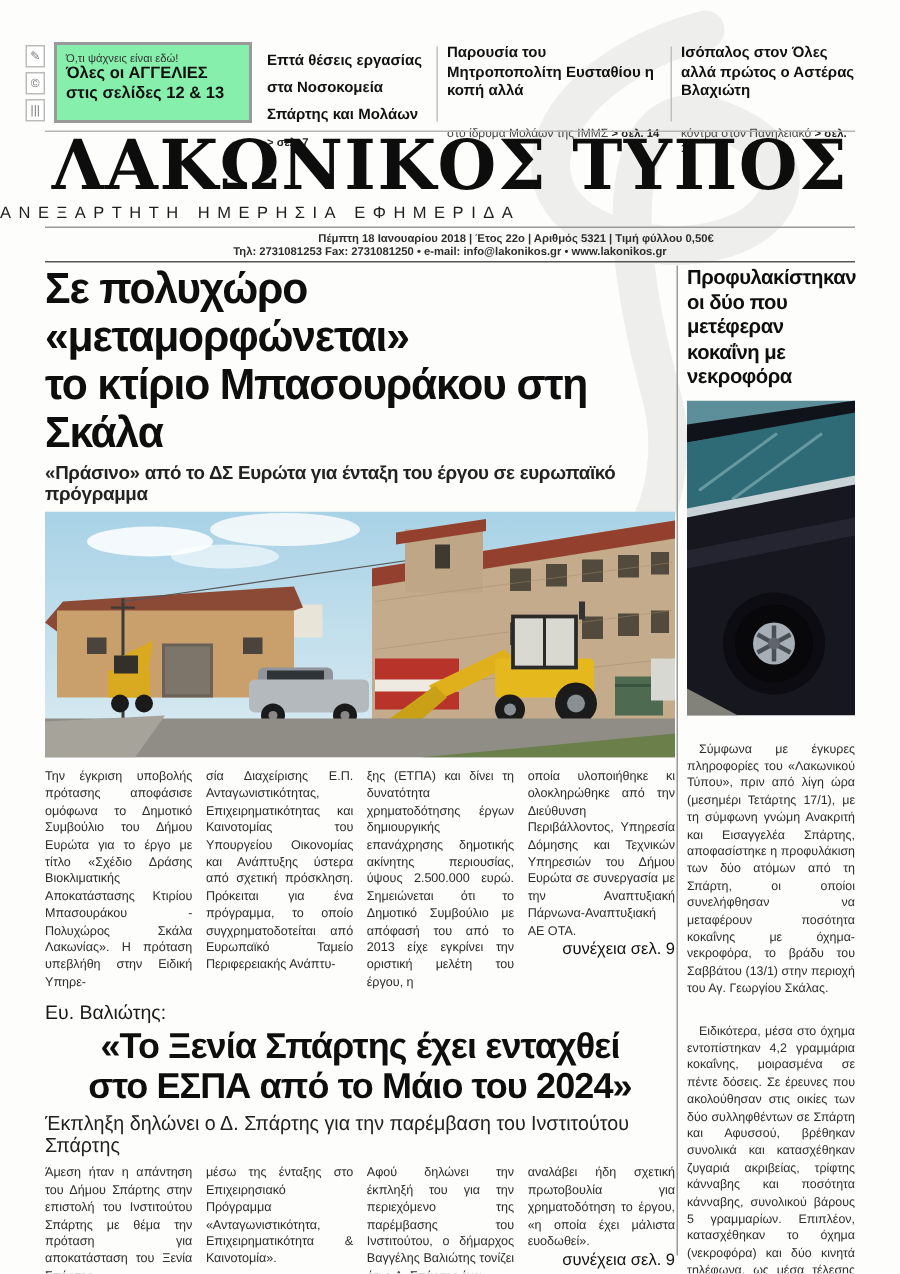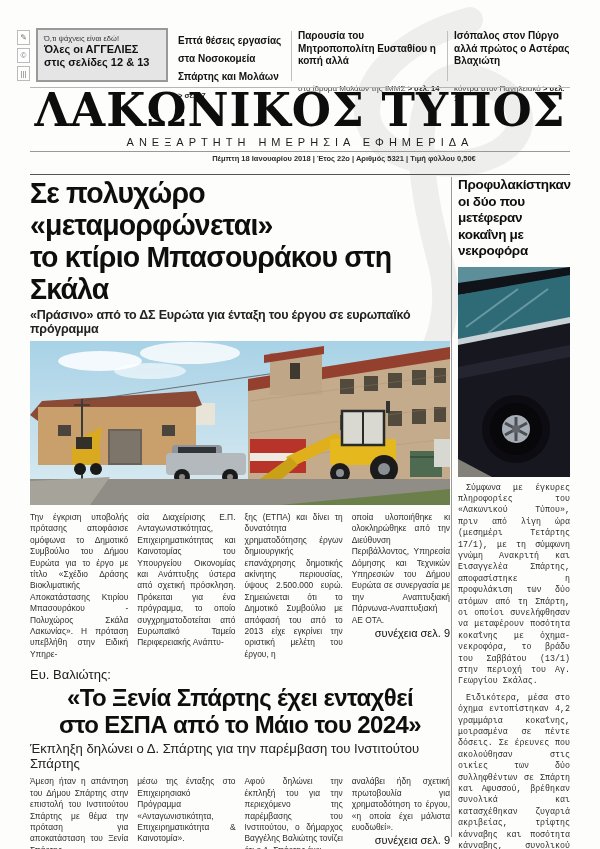--- a/index.html
+++ b/index.html
@@ -3,35 +3,35 @@
 <meta charset="utf-8">
 <style>
   html,body{margin:0;padding:0;background:#ffffff;}
   .page{position:relative;width:600px;height:849px;background:#fdfdfb;overflow:hidden;
         font-family:"Liberation Sans",sans-serif;color:#1a1a1a;}
   
   .watermark{position:absolute;left:0;top:0;pointer-events:none;}
   
   .stampcol{position:absolute;left:17px;top:30px;width:13px;display:flex;flex-direction:column;gap:3px;align-items:center;}
   .stamp{font-size:8px;color:#777;border:1px solid #bbb;width:11px;height:13px;line-height:13px;text-align:center;background:#fff;}
-  .adbox{position:absolute;left:36px;top:28px;width:132px;height:54px;border:2px solid #999;background:#e5e5e5;
+  .adbox{position:absolute;left:36px;top:28px;width:132px;height:54px;border:2px solid #999;background:#86efac;
          padding:4px 6px;box-sizing:border-box;}
   .adbox .l1{font-size:7.5px;color:#333;}
   .adbox .l2,.adbox .l3{font-size:11px;font-weight:bold;color:#111;line-height:13px;}
   .teaser{position:absolute;top:30px;}
   .teaser .t{font-size:10px;font-weight:bold;line-height:12.5px;color:#111;}
   .teaser .s{font-size:8px;color:#444;line-height:10px;margin-top:16px;}
   .teaser .ref{font-size:7.5px;font-weight:bold;color:#222;}
   .vrule{position:absolute;width:1px;background:#c0c0c0;}
   .hrule{position:absolute;background:#b5b5b5;height:1px;}
   
   .mast-title{position:absolute;left:0;top:84px;width:600px;text-align:center;
               font-family:"DejaVu Serif","Liberation Serif",serif;font-weight:bold;
               font-size:45px;letter-spacing:1px;color:#0d0d0d;transform:scaleY(1.02);}
-  .mast-sub{position:absolute;left:0;top:136px;width:600px;text-align:center;
+  .mast-sub{position:absolute;left:0;top:136px;width:600px;
             font-size:11px;letter-spacing:5px;color:#1e1e1e;font-weight:500;}
   .dateline1{position:absolute;left:0;top:154px;width:600px;text-align:center;font-size:7.5px;font-weight:bold;color:#2e2e2e;padding-left:44px;}
   .dateline2{position:absolute;left:0;top:163px;width:600px;text-align:center;font-size:7.5px;font-weight:bold;color:#2e2e2e;}
   
   .main-col{position:absolute;left:30px;top:177px;width:420px;}
   .headline{font-size:29px;line-height:32px;font-weight:800;letter-spacing:-0.8px;color:#0e0e0e;}
   .headline span{display:block;transform:scaleX(0.98);transform-origin:left;}
   .subhead{font-size:12.5px;font-weight:bold;color:#222;margin-top:3px;letter-spacing:-0.2px;}
   .lead-photo{margin-top:5px;width:420px;height:164px;display:block;}
   .cols{display:flex;gap:9px;margin-top:7px;}
@@ -39,21 +39,21 @@
   .cont{font-weight:normal;text-align:right;font-size:11px;margin-top:2px;color:#111;}
   .kicker{font-size:13px;color:#1a1a1a;margin-top:7px;}
   .headline2{font-size:24px;line-height:27px;font-weight:800;letter-spacing:-0.6px;color:#0e0e0e;margin-top:2px;text-align:center;}
   .headline2 span{display:block;}
   .subhead2{font-size:13.5px;color:#222;margin-top:3px;transform:scaleX(0.97);transform-origin:left;}
   
   .side-rule{position:absolute;left:451px;top:177px;width:1px;height:660px;background:#9a9a9a;}
   .sidebar{position:absolute;left:458px;top:177px;width:112px;}
   .side-title{font-size:13.5px;font-weight:800;line-height:16.5px;color:#0e0e0e;letter-spacing:-0.3px;}
   .side-photo{margin-top:7px;width:112px;height:210px;display:block;}
-  .side-p{font-size:8.3px;line-height:11.4px;color:#2d2d2d;text-align:justify;margin-top:5px;text-indent:8px;font-family:Liberation Mono, monospace;}
+  .side-p{font-size:8.3px;line-height:11.4px;color:#2d2d2d;text-align:justify;margin-top:17px;text-indent:8px;}
 </style>
 </head>
 <body>
 
 <div class="page">
 
   <svg class="watermark" width="600" height="420">
     <path d="M470,20 C360,50 330,140 420,160 C510,180 560,110 480,80 C430,62 400,110 440,260 C460,330 420,400 360,410" fill="none" stroke="#e2e2e2" stroke-width="26" opacity="0.55" stroke-linecap="round"></path>
   </svg>
 
@@ -73,30 +73,31 @@
     <span class="t">Επτά θέσεις εργασίας στα Νοσοκομεία Σπάρτης και Μολάων</span>
     <span class="ref">&gt; σελ. 7</span>
   </div>
   <div class="vrule" style="left:291px;top:31px;height:50px;"></div>
   <div class="teaser" style="left:298px;width:144px;">
     <div class="t">Παρουσία του Μητροποπολίτη Ευσταθίου η κοπή αλλά</div>
     <div class="s"><span>στο ίδρυμα Μολάων της ΙΜΜΣ</span> <span class="ref">&gt; σελ. 14</span></div>
   </div>
   <div class="vrule" style="left:447px;top:31px;height:50px;"></div>
   <div class="teaser" style="left:454px;width:116px;">
-    <div class="t">Ισόπαλος στον Πύργο αλλά πρώτος ο Αστέρας Βλαχιώτη</div>
+    <div class="t">Ισόπαλος στον Όλες αλλά πρώτος ο Αστέρας Βλαχιώτη</div>
     <div class="s"><span>κόντρα στον Πανηλειακό</span> <span class="ref">&gt; σελ. 15</span></div>
   </div>
 
   <div class="hrule" style="left:30px;top:87px;width:540px;"></div>
 
   <div class="mast-title">ΛΑΚΩΝΙΚΟΣ ΤΥΠΟΣ</div>
   <div class="mast-sub">ΑΝΕΞΑΡΤΗΤΗ ΗΜΕΡΗΣΙΑ ΕΦΗΜΕΡΙΔΑ</div>
   <div class="hrule" style="left:30px;top:151px;width:540px;background:#999;"></div>
   <div class="dateline1">Πέμπτη 18 Ιανουαρίου 2018 | Έτος 22ο | Αριθμός 5321 | Τιμή φύλλου 0,50€</div>
+  <div class="dateline2">Τηλ: 2731081253 Fax: 2731081250 • e-mail: info@lakonikos.gr • www.lakonikos.gr</div>
   <div class="hrule" style="left:30px;top:174px;width:540px;background:#555;"></div>
 
   <div class="main-col">
     <div class="headline">
       <span>Σε πολυχώρο «μεταμορφώνεται»</span>
       <span>το κτίριο Μπασουράκου στη Σκάλα</span>
     </div>
     <div class="subhead">«Πράσινο» από το ΔΣ Ευρώτα για ένταξη του έργου σε ευρωπαϊκό πρόγραμμα</div>
 
     <svg class="lead-photo" viewBox="0 0 420 164">

